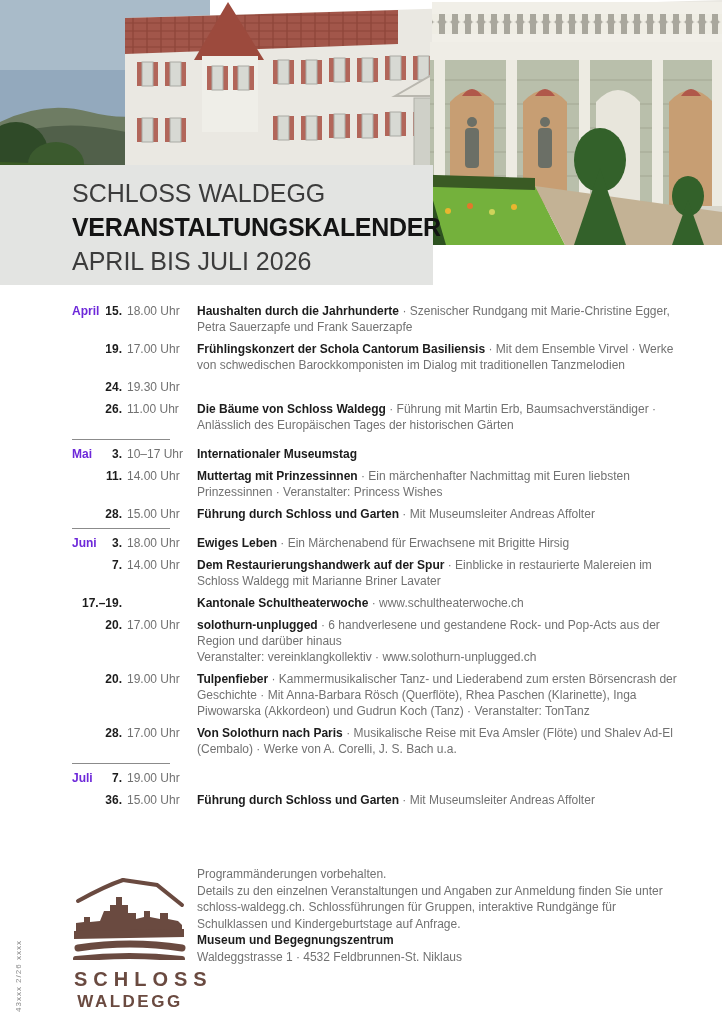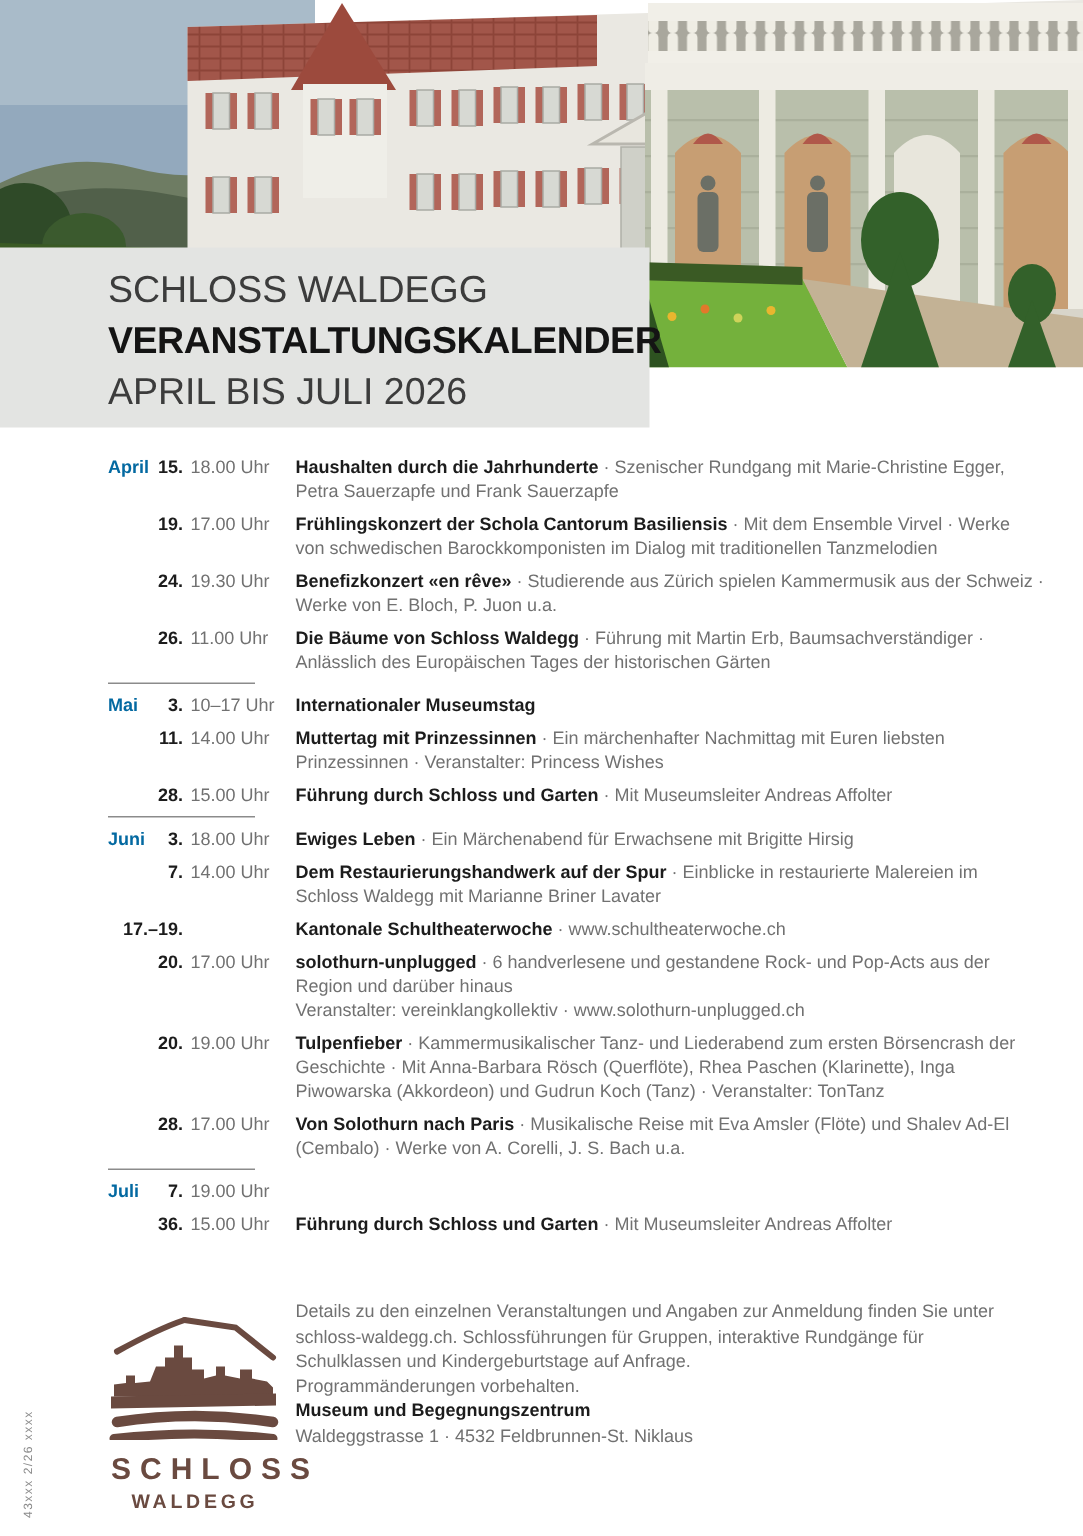--- a/index.html
+++ b/index.html
@@ -13,32 +13,32 @@
   
   .titlebox{position:absolute;top:165px;left:0;width:433px;height:120px;
             background:#e3e4e2;box-sizing:border-box;padding:11px 0 0 72px;}
   .titlebox .t1,.titlebox .t3{font-size:25px;line-height:34px;color:#3c3c3c;letter-spacing:0px;}
   .titlebox .t2{font-size:25px;line-height:34px;color:#141414;font-weight:bold;letter-spacing:-0.3px;}
 
   
   .events{position:absolute;top:303px;left:0;width:722px;}
   .row{position:relative;display:flex;margin:0 26px 6px 72px;
        font-size:12px;line-height:16px;color:#717171;}
-  .month{position:absolute;left:0;top:0;font-weight:bold;color:#0369a1;white-space:nowrap;}
+  .month{position:absolute;left:0;top:0;font-weight:bold;color:#6d28d9;white-space:nowrap;}
   .day{width:50px;text-align:right;font-weight:bold;color:#1c1c1c;flex:none;white-space:nowrap;}
   .time{width:57px;margin-left:5px;flex:none;color:#717171;white-space:nowrap;}
   .desc{margin:0 0 0 13px;color:#717171;}
   .desc b{color:#1c1c1c;font-weight:bold;}
   .divider{border-top:1px solid #8b8b8b;width:98px;margin:4px 0 6px 72px;height:0;}
 
   
   .footer{position:absolute;top:866px;left:0;width:722px;}
   .logo{position:absolute;left:68px;top:2px;width:124px;text-align:center;color:#6a4a40;}
   .logo-t1{font-size:20px;font-weight:bold;letter-spacing:6px;margin-top:4px;margin-left:6px;}
-  .logo-t2{font-size:13px;font-weight:800;letter-spacing:2.5px;margin-top:1px;}
+  .logo-t2{font-size:17px;font-weight:800;letter-spacing:2.5px;margin-top:1px;}
   .ftext{margin:0 36px 0 197px;font-size:12px;line-height:16.5px;color:#717171;}
   .org{font-weight:bold;color:#1c1c1c;}
   .printcode{position:absolute;left:14px;top:1012px;transform:rotate(-90deg);
              transform-origin:0 0;font-size:8px;color:#8a8a8a;letter-spacing:1px;white-space:nowrap;}
 </style>
 </head>
 <body>
 
 <div class="page">
 
@@ -197,21 +197,20 @@
         <p class="desc"><b>Haushalten durch die Jahrhunderte</b> · Szenischer Rundgang mit Marie-Christine Egger, Petra Sauerzapfe und Frank Sauerzapfe</p>
       </div>
       <div class="row">
         <span class="day">19.</span>
         <span class="time">17.00 Uhr</span>
         <p class="desc"><b>Frühlingskonzert der Schola Cantorum Basiliensis</b> · Mit dem Ensemble Virvel · Werke von schwedischen Barockkomponisten im Dialog mit traditionellen Tanzmelodien</p>
       </div>
       <div class="row">
         <span class="day">24.</span>
         <span class="time">19.30 Uhr</span>
-        <p class="desc"><b>Benefizkonzert «en rêve»</b> · Studierende aus Zürich spielen Kammermusik aus der Schweiz · Werke von E. Bloch, P. Juon u.a.</p>
       </div>
       <div class="row">
         <span class="day">26.</span>
         <span class="time">11.00 Uhr</span>
         <p class="desc"><b>Die Bäume von Schloss Waldegg</b> · Führung mit Martin Erb, Baumsachverständiger · Anlässlich des Europäischen Tages der historischen Gärten</p>
       </div>
       <div class="divider"></div>
       <div class="row">
         <span class="month">Mai</span>
         <span class="day">3.</span>
@@ -285,22 +284,22 @@
         <g stroke="#6a4a40" fill="none" stroke-linecap="round">
           <path d="M8,80 Q60,72 112,80" stroke-width="7"></path>
           <path d="M6,91 Q60,85 112,91" stroke-width="6"></path>
         </g>
       </svg>
       <div class="logo-t1">SCHLOSS</div>
       <div class="logo-t2">WALDEGG</div>
     </div>
     <div class="ftext">
       <div class="note">
+        <div>Programmänderungen vorbehalten.</div>
         <div>Details zu den einzelnen Veranstaltungen und Angaben zur Anmeldung finden Sie unter schloss-waldegg.ch. Schlossführungen für Gruppen, interaktive Rundgänge für Schulklassen und Kindergeburtstage auf Anfrage.</div>
-        <div>Programmänderungen vorbehalten.</div>
       </div>
       <div class="org">Museum und Begegnungszentrum</div>
       <div class="addr">Waldeggstrasse 1 · 4532 Feldbrunnen-St. Niklaus</div>
     </div>
   </div>
 
   <div class="printcode">43xxx  2/26  xxxx</div>
 
 </div>
 

